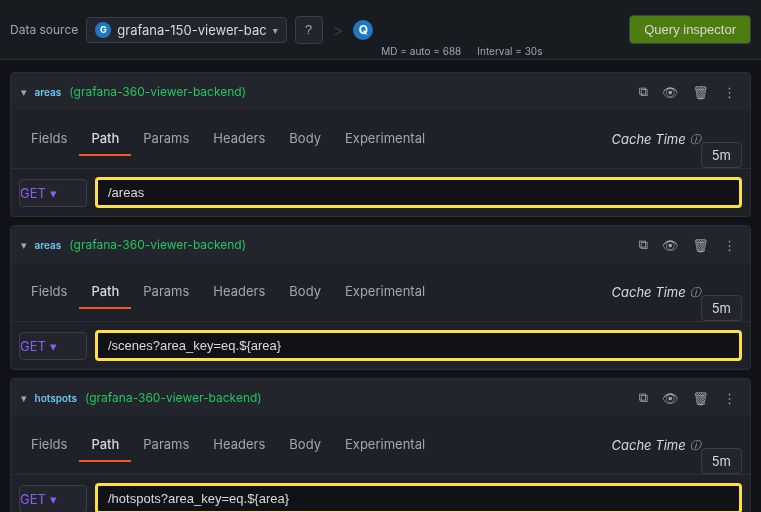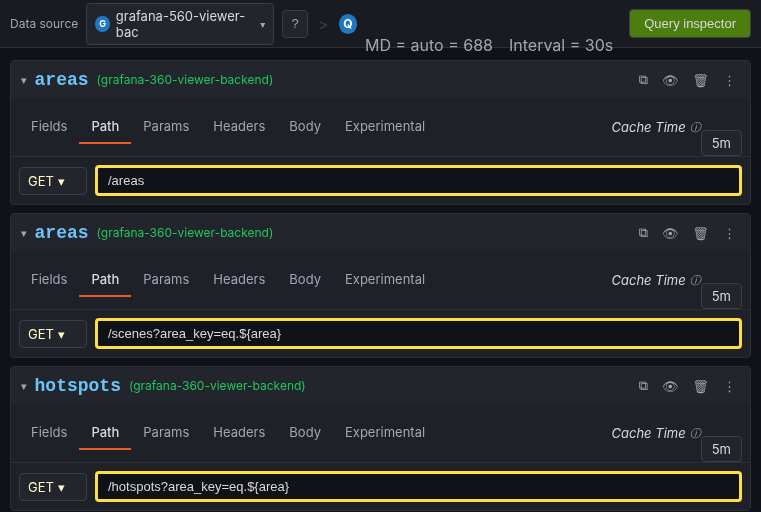--- a/index.html
+++ b/index.html
@@ -11,21 +11,21 @@
       width: 761px;
       min-height: 512px;
     }
 
     
     .topbar {
       display: flex;
       align-items: center;
       background: #181b1f;
       border-bottom: 1px solid #2c2f33;
-      height: 48px;
+      height: 60px;
       padding: 0 10px;
       gap: 8px;
     }
     .topbar-datasource-label {
       color: #9fa7b3;
       font-size: 12px;
       white-space: nowrap;
     }
     .topbar-datasource-select {
       display: flex;
@@ -64,21 +64,21 @@
     .topbar-q-badge {
       background: #1f78c1;
       color: #fff;
       border-radius: 50%;
       width: 20px; height: 20px;
       display: flex; align-items: center; justify-content: center;
       font-weight: bold; font-size: 12px;
     }
     .topbar-meta {
       color: #9fa7b3;
-      font-size: 16px;
+      font-size: 10px;
       display: flex; gap: 16px; margin-top: 43px;
     }
     .topbar-meta span { white-space: nowrap; }
     .topbar-spacer { flex: 1; }
     .query-inspector-btn {
       background: #4d7c0f;
       border: 1px solid #3a3f47;
       border-radius: 4px;
       color: #d8d9da;
       padding: 6px 14px;
@@ -106,23 +106,22 @@
       display: flex;
       align-items: center;
       padding: 8px 10px;
       background: #22252b;
       gap: 8px;
       cursor: pointer;
     }
     .collapse-icon { color: #9fa7b3; font-size: 11px; }
     .query-name {
       color: #6bc4f7;
-      font-size: 18px;
+      font-size: 10px;
       font-weight: 600;
-      font-family: Liberation Mono, monospace;
     }
     .query-datasource {
       color: #22c55e;
       font-size: 12px;
       flex: 1;
     }
     .query-actions {
       display: flex;
       gap: 6px;
       align-items: center;
@@ -186,24 +185,24 @@
       align-items: center;
       padding: 8px;
       gap: 8px;
     }
     .method-select {
       display: flex;
       align-items: center;
       background: #22252b;
       border: 1px solid #3a3f47;
       border-radius: 4px;
-      padding: 5px 8px;
+      padding: 5px 0;
       gap: 4px;
       cursor: pointer;
-      color: #fef9c3;
+      color: #8b5cf6;
       font-size: 13px;
       min-width: 68px;
     }
     .path-input {
       flex: 1;
       background: #111217;
       border: 3px solid #fde047;
       border-radius: 4px;
       padding: 5px 10px;
       color: #d8d9da;
@@ -229,21 +228,21 @@
 </head>
 <body>
 
 <div class="topbar">
   <span class="topbar-datasource-label">Data source</span>
 
   <div class="topbar-datasource-select">
     <div class="datasource-icon">
       <span>G</span>
     </div>
-    <span class="topbar-datasource-name">grafana-560-viewer-bac</span>
+    <span class="topbar-datasource-name">grafana-150-viewer-bac</span>
     <span class="chevron-icon">▾</span>
   </div>
 
   <button class="topbar-help-btn">?</button>
 
   <span class="topbar-separator">&gt;</span>
 
   <div class="topbar-q-badge">Q</div>
 
   <div class="topbar-meta">

